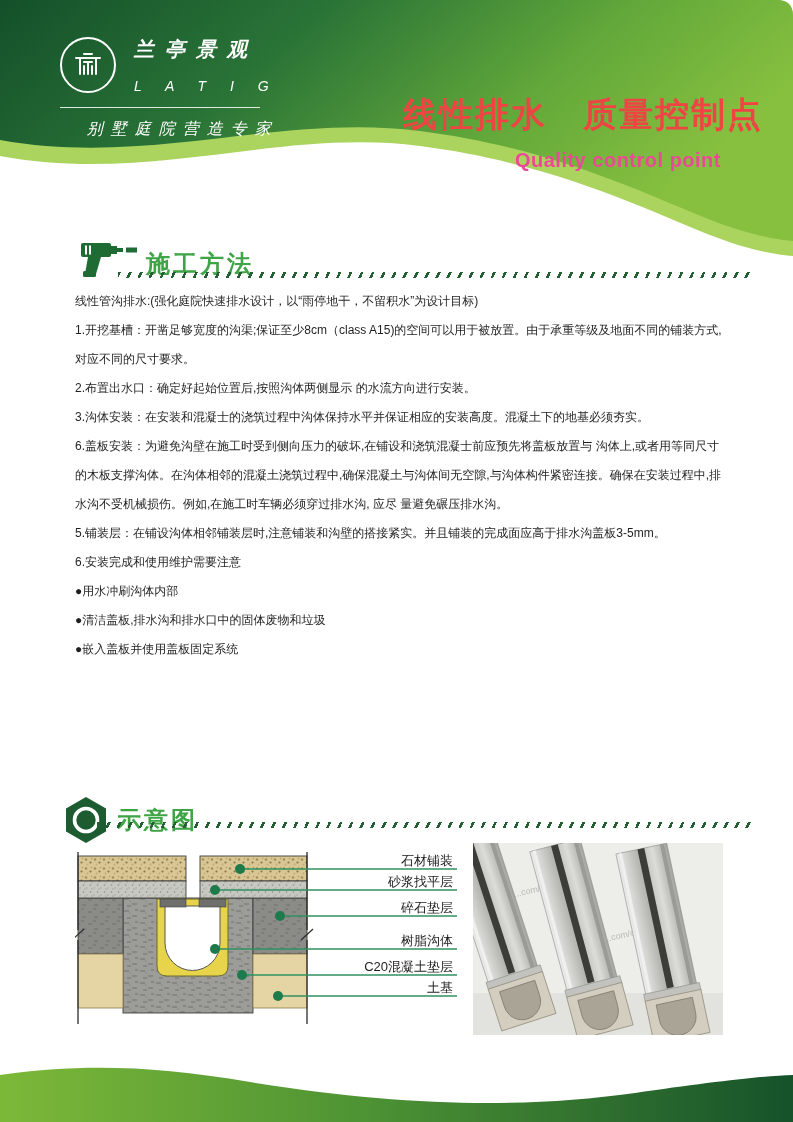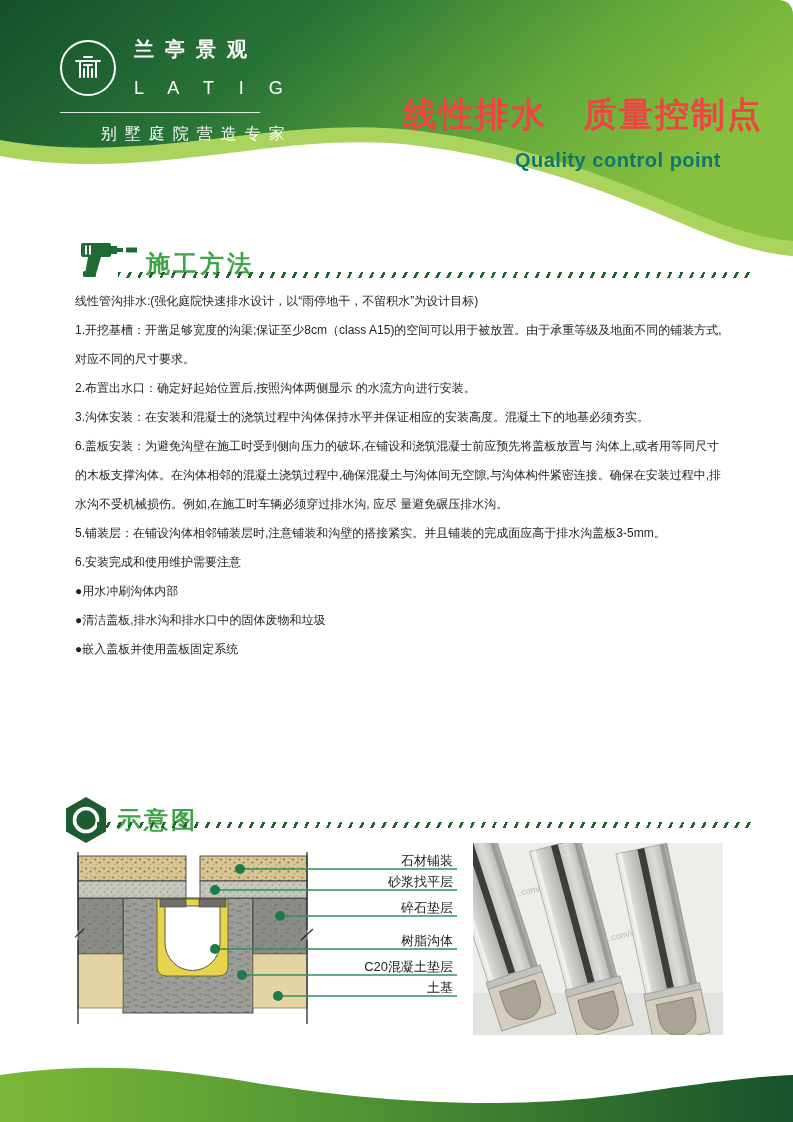--- a/index.html
+++ b/index.html
@@ -2,37 +2,37 @@
 <html><head>
 <meta charset="utf-8">
 <style>
   html,body{margin:0;padding:0;background:#fff;}
   .page{
     position:relative;width:793px;height:1122px;background:#ffffff;overflow:hidden;
     font-family:"Liberation Sans","DejaVu Sans",sans-serif;color:#1f1f1f;
   }
   
   .header-svg{position:absolute;top:0;left:0;}
-  .logo-block{position:absolute;top:36px;left:60px;color:#fff;}
+  .logo-block{position:absolute;top:36px;left:60px;color:#fff;font-style:italic;}
   .logo-row{display:flex;align-items:center;}
   .logo-circle{
     width:52px;height:52px;border:2.5px solid #fff;border-radius:50%;
     display:flex;align-items:center;justify-content:center;flex:0 0 auto;
   }
   .brand-names{margin-left:18px;}
   .brand-cn{font-size:20px;font-weight:bold;letter-spacing:11px;white-space:nowrap;}
-  .brand-en{font-size:18px;letter-spacing:10px;margin-top:15px;white-space:nowrap;}
+  .brand-en{font-size:14px;letter-spacing:10px;margin-top:15px;white-space:nowrap;}
   .brand-divider{width:200px;height:1px;background:rgba(255,255,255,.85);margin-top:13px;}
   .brand-tagline{font-size:16px;letter-spacing:8px;margin-top:11px;white-space:nowrap;text-align:right;}
   .title-cn{
     position:absolute;top:92px;right:30px;color:#ef4444;font-size:34px;font-weight:bold;
     letter-spacing:2px;white-space:nowrap;
   }
   .title-en{
-    position:absolute;top:149px;right:72px;color:#0f766e;font-size:20px;font-weight:bold;
+    position:absolute;top:149px;right:72px;color:#ec4899;font-size:20px;font-weight:bold;
     letter-spacing:.5px;white-space:nowrap;
   }
   
   .section-head{position:absolute;display:flex;align-items:center;}
   .section-title{color:#3fa445;font-size:24px;font-weight:bold;letter-spacing:3px;margin-left:8px;white-space:nowrap;}
   .dash-line{
     position:absolute;height:6px;
     background:repeating-linear-gradient(115deg,#235f33 0px,#235f33 2.6px,transparent 2.6px,transparent 10px);
   }
   

